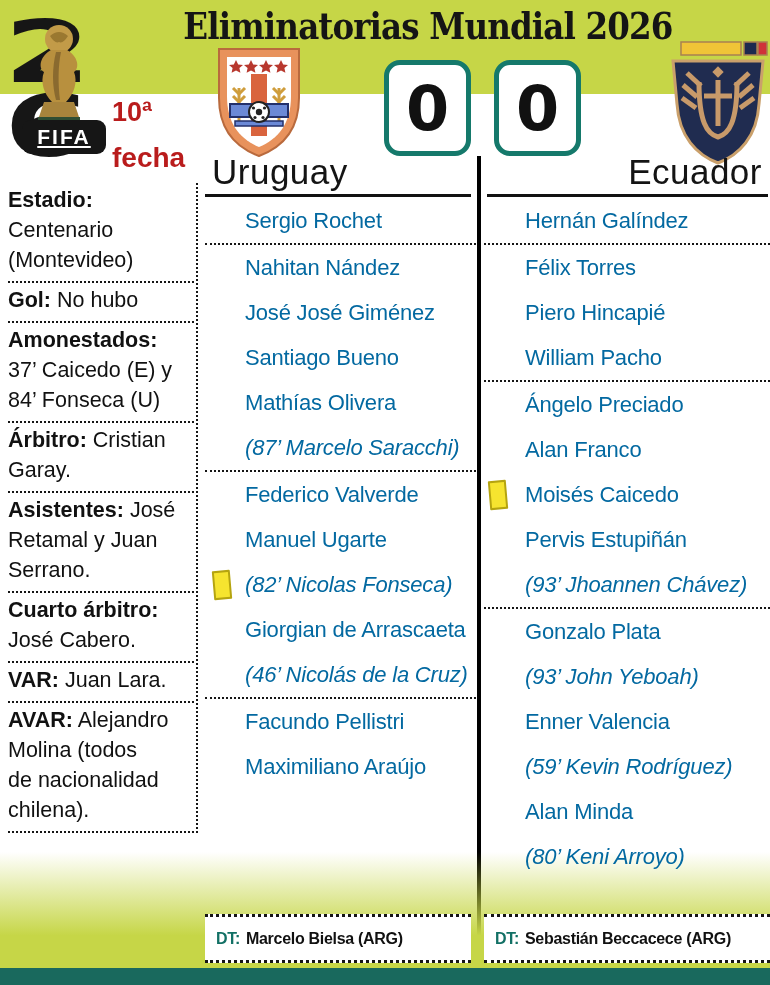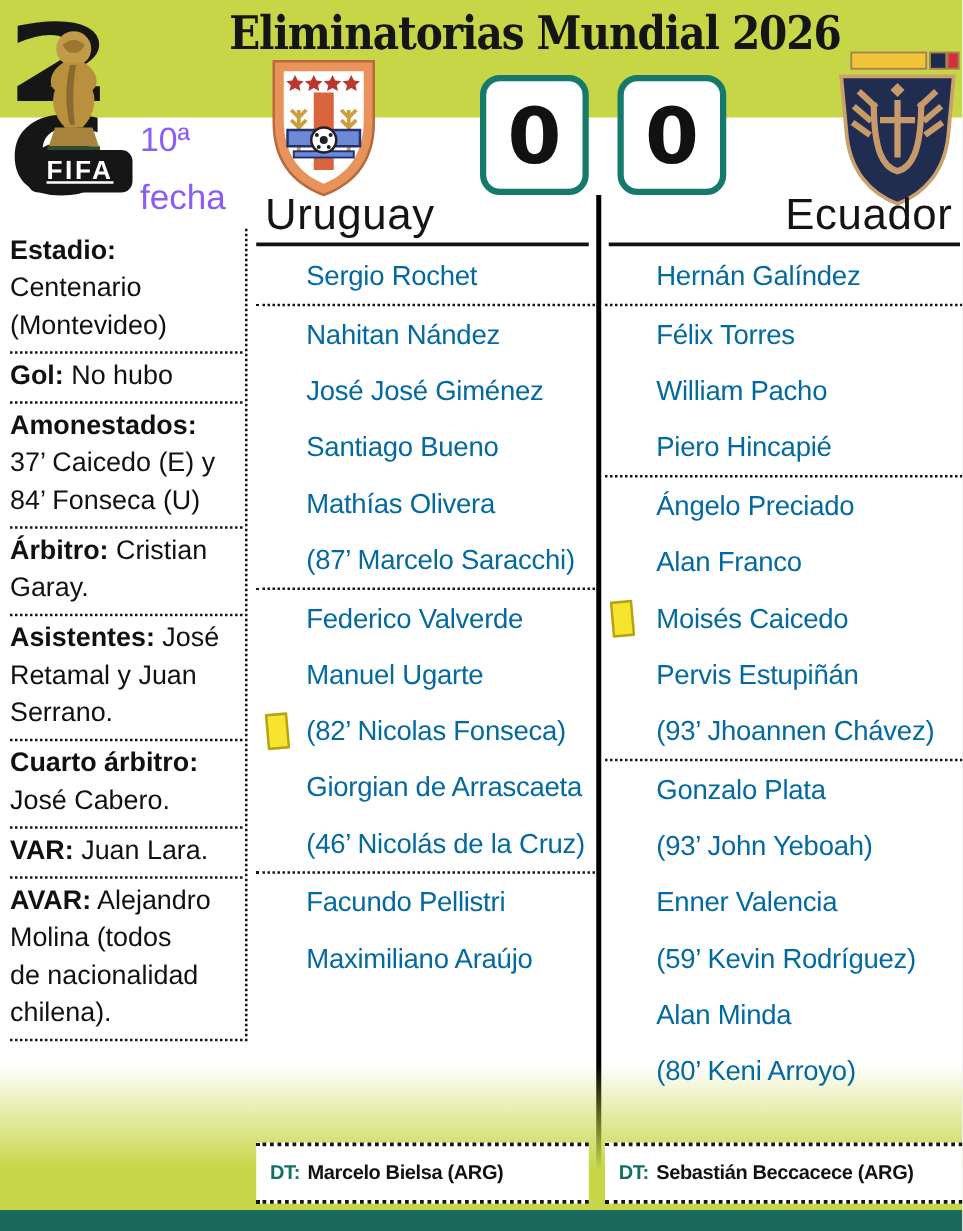--- a/index.html
+++ b/index.html
@@ -20,21 +20,21 @@
   .fifa-logo{position:absolute;left:0;top:0;width:200px;height:175px;}
   .digit{position:absolute;left:4px;font-family:"DejaVu Sans",sans-serif;
     font-weight:900;font-size:86px;line-height:.72;color:#161616;
     transform:scaleX(1.45);transform-origin:left top;letter-spacing:-4px;}
   .digit.two{top:22px;}
   .digit.six{top:96px;}
   .trophy{position:absolute;left:30px;top:22px;}
   .fifa-plate{position:absolute;left:22px;top:120px;width:84px;height:34px;
     background:#161616;border-radius:9px;display:flex;align-items:center;justify-content:center;}
   .fifa-plate span{color:#fff;font-weight:bold;font-size:21px;letter-spacing:2px;text-decoration:underline;}
-  .round{position:absolute;left:112px;color:#8b5cf6;font-weight:normal;line-height:1;}
+  .round{position:absolute;left:112px;color:#b91c1c;font-weight:bold;line-height:1;}
   .round.num{top:99px;font-size:27px;}
   .round.word{top:144px;font-size:28px;}
   
   .crest{position:absolute;}
   .crest-uru{left:214px;top:46px;}
   .crest-ecu{left:668px;top:40px;}
   
   .scorebox{
     position:absolute;top:60px;width:87px;height:96px;box-sizing:border-box;
     background:#fff;border:5px solid #15796b;border-radius:16px;
@@ -60,21 +60,21 @@
   .sec{border-bottom:2.5px dotted #151515;padding:2px 0 6px 0;}
   .sec-text{white-space:pre-line;}
   
   .pcol{position:absolute;top:198px;}
   .pcol.left{left:205px;width:271px;}
   .pcol.right{left:484px;width:286px;}
   .prow{position:relative;height:45px;display:flex;align-items:center;
     padding-left:40px;box-sizing:border-box;font-size:22px;letter-spacing:-.2px;color:#0369a1;}
   .pcol.right .prow{padding-left:41px;}
   .row-sep{height:2px;padding:0;border-top:2.5px dotted #151515;overflow:hidden;}
-  .row-sub .ptext{}
+  .row-sub .ptext{font-style:italic;}
   .card{
     position:absolute;left:8px;top:50%;width:18px;height:29px;
     transform:translateY(-50%) rotate(-5deg);
     background:#f6e42f;border:2px solid #b5a40f;box-sizing:border-box;border-radius:1px;
   }
   .pcol.right .card{left:5px;}
   
   .grad{position:absolute;left:0;top:852px;width:770px;height:116px;
     background:linear-gradient(180deg,rgba(198,215,71,0) 0%,#c6d647 72%);}
   .dtbox{
@@ -285,25 +285,25 @@
       <div class="prow row-sep">
         
         
       </div>
       <div class="prow row-name">
 
         <span class="ptext">Félix Torres</span>
       </div>
       <div class="prow row-name">
 
+        <span class="ptext">Piero Hincapié</span>
+      </div>
+      <div class="prow row-name">
+
         <span class="ptext">William Pacho</span>
-      </div>
-      <div class="prow row-name">
-
-        <span class="ptext">Piero Hincapié</span>
       </div>
       <div class="prow row-sep">
         
         
       </div>
       <div class="prow row-name">
 
         <span class="ptext">Ángelo Preciado</span>
       </div>
       <div class="prow row-name">

